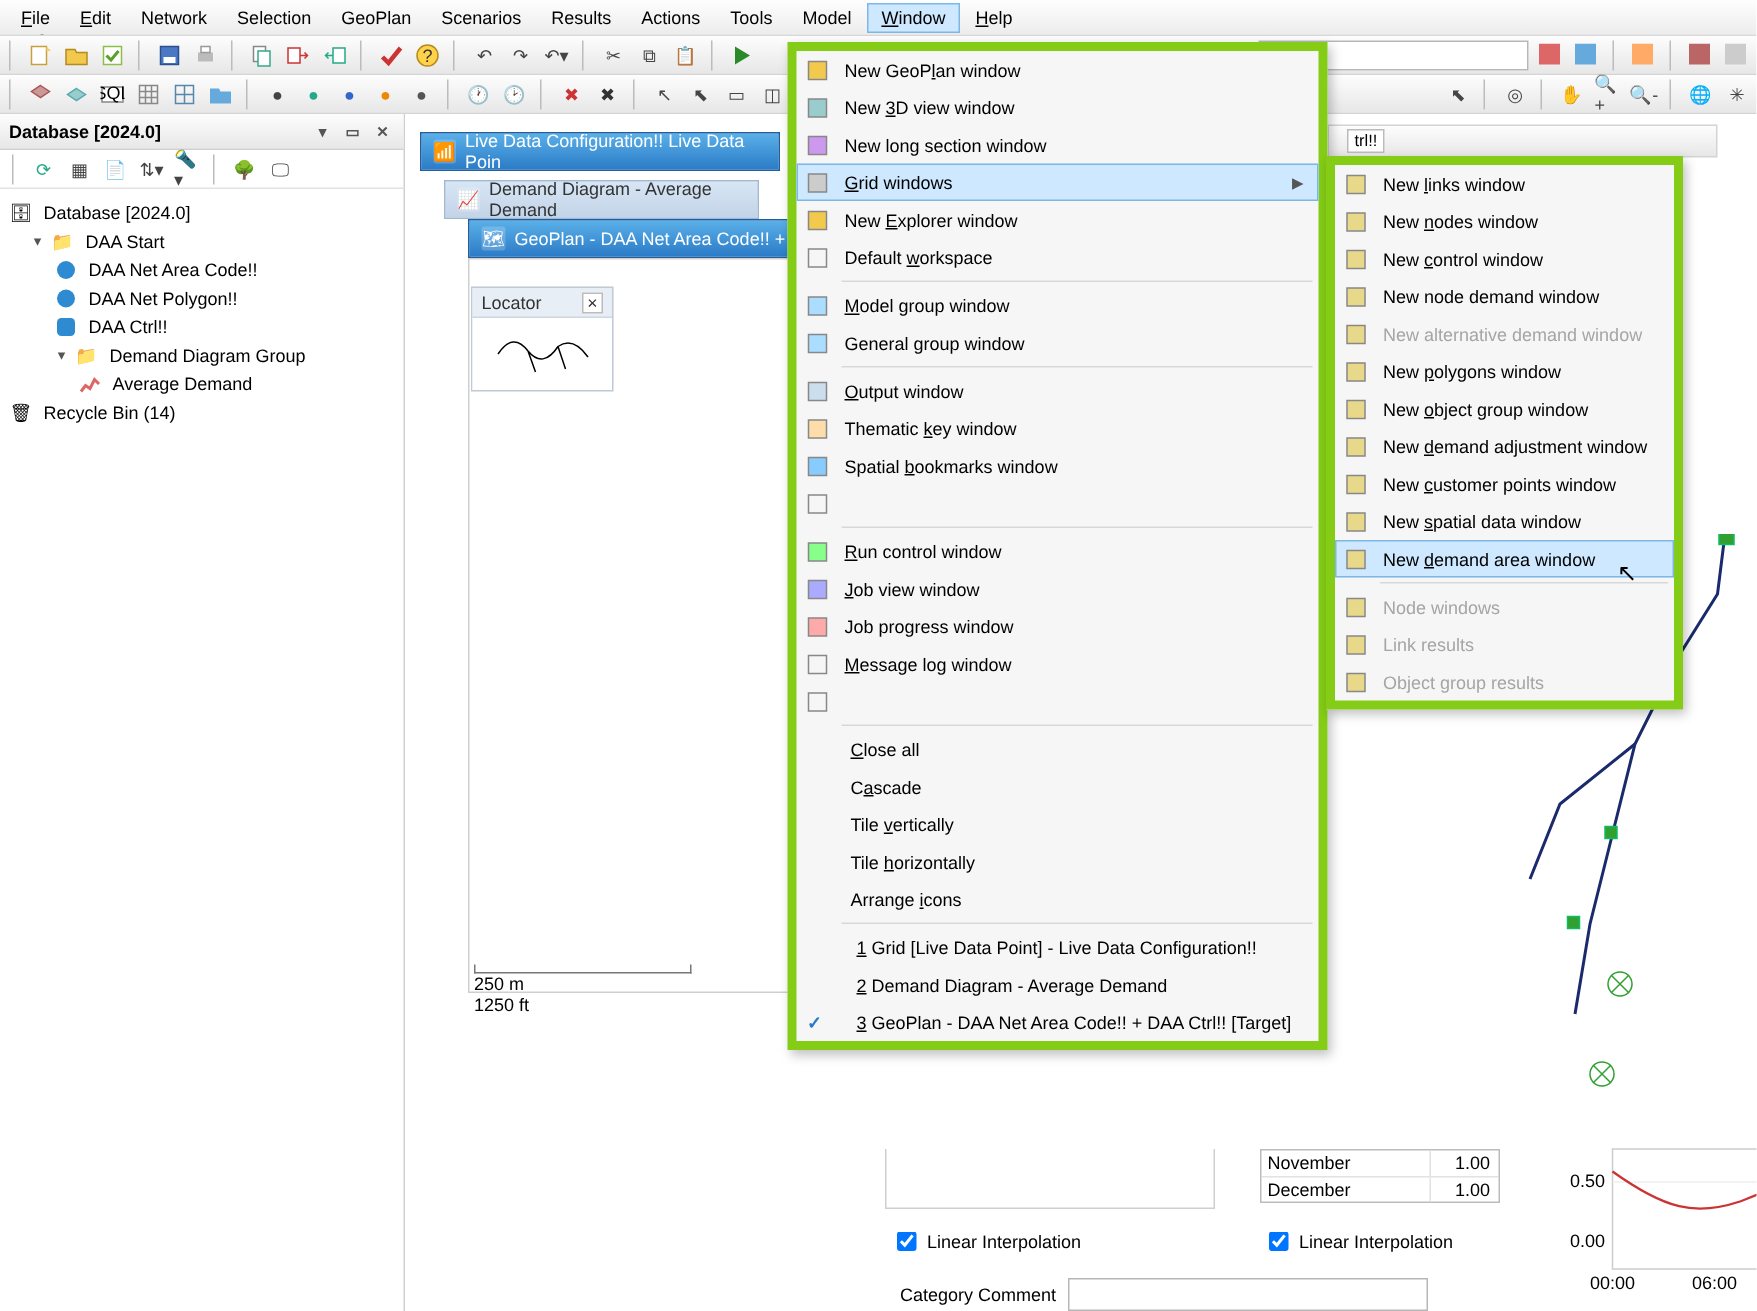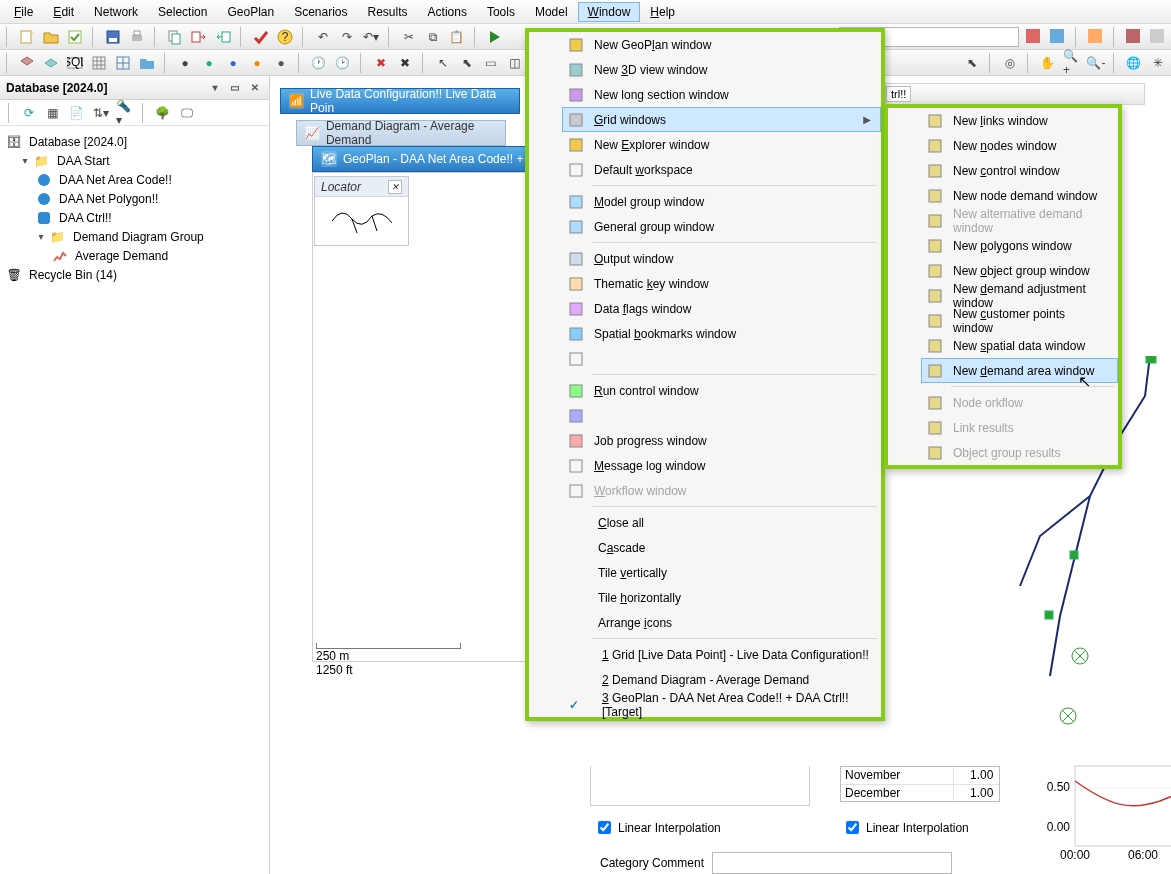--- a/index.html
+++ b/index.html
@@ -43,33 +43,33 @@
   .main-area { flex: 1; position: relative; background: #fff; }
   
   
   .child-title { position: absolute; height: 26px; display: flex; align-items: center; padding: 0 8px; gap: 6px; font-size: 12px; color: #fff; border-radius: 0; }
   .ct-livedata { left: 10px; top: 12px; width: 240px; background: linear-gradient(#5ab0e8,#2b7bc7); border: 1px solid #1d5fa3; z-index: 5; }
   .ct-demand  { left: 26px; top: 44px; width: 210px; background: linear-gradient(#d7e6f5,#c3d4e8); color: #333; border: 1px solid #a2b8cf; z-index: 6; }
   .ct-geoplan { left: 42px; top: 70px; width: 258px; background: linear-gradient(#5ab0e8,#2b7bc7); border: 1px solid #1d5fa3; z-index: 7; }
   .child-title .ic { width: 16px; height: 16px; background: #fff3; border-radius: 2px; display: inline-flex; align-items: center; justify-content: center; }
 
   
-  .locator { position: absolute; left: 44px; top: 100px; width: 95px; border: 1px solid #bfcad6; background: #f5f9fc; z-index: 8; font-style: italic; }
+  .locator { position: absolute; left: 44px; top: 115px; width: 95px; border: 1px solid #bfcad6; background: #f5f9fc; z-index: 8; }
   .locator-hd { height: 20px; display: flex; align-items: center; padding: 0 6px; background: #e7eef6; border-bottom: 1px solid #cdd7e2; font-size: 11px; color: #333; }
   .locator-hd .x { margin-left: auto; width: 14px; height: 14px; border: 1px solid #bbb; background: #fff; font-size: 9px; display: flex; align-items: center; justify-content: center; }
   .locator-body { height: 48px; background: #fff; display: flex; align-items: center; justify-content: center; }
   .locator-body svg { width: 70px; height: 40px; }
 
   
   .scalebar { position: absolute; left: 46px; top: 567px; width: 145px; z-index: 8; font-size: 11px; }
   .scalebar .bar { height: 6px; border: 1px solid #777; border-top: none; }
   .scalebar .labels { display: flex; justify-content: space-between; flex-direction: column; }
 
   
-  .dropdown { position: absolute; background: #f6f6f6; border: 4px solid #84cc16; box-shadow: 2px 3px 7px rgba(0,0,0,.25); z-index: 100; padding-left: 33px; }
+  .dropdown { position: absolute; background: #f6f6f6; border: 6px solid #84cc16; box-shadow: 2px 3px 7px rgba(0,0,0,.25); z-index: 100; }
   .dd-window { left: 525px; top: 28px; width: 360px; }
   .dd-grid   { left: 884px; top: 104px; width: 238px; z-index: 110; }
   .dropdown .item { display: flex; align-items: center; height: 25px; padding: 0 10px 0 4px; gap: 8px; }
   .dropdown .item .ic { width: 20px; height: 20px; display: inline-flex; align-items: center; justify-content: center; }
   .dropdown .item .lbl { flex: 1; }
   .dropdown .item .arrow { font-size: 10px; color: #555; }
   .dropdown .item.hi { background: #cde8ff; outline: 1px solid #7cb8e6; outline-offset: -1px; }
   .dropdown .item.disabled .lbl { color: #a5a5a5; }
   .dropdown .sep { height: 1px; background: #d8d8d8; margin: 3px 4px 3px 30px; }
   .dropdown .check { width: 16px; text-align: center; color: #2b7bc7; font-weight: bold; }
@@ -285,21 +285,21 @@
   <span class="tb-icon">◎</span>
   <span class="tb-sep"></span>
   <span class="tb-icon">✋</span>
   <span class="tb-icon">🔍+</span>
   <span class="tb-icon">🔍-</span>
   <span class="tb-sep"></span>
   <span class="tb-icon">🌐</span>
   <span class="tb-icon">✳</span>
 </div>
 
-<div style="position:absolute; left:885px; top:83px; width:260px; height:22px; background:linear-gradient(#fdfdfd,#e7e7e7); border:1px solid #d4d4d4; padding:0 0; display:flex; align-items:center; z-index:1;">
+<div style="position:absolute; left:885px; top:83px; width:260px; height:22px; background:linear-gradient(#fdfdfd,#e7e7e7); border:1px solid #d4d4d4; padding:0 12px; display:flex; align-items:center; z-index:1;">
   <span style="border:1px solid #bbb; background:#fff; padding:1px 4px; font-size:11px;">trl!!</span>
 </div>
 
 <div class="body-row">
 
   <div class="db-panel">
     <div class="db-title">
       <span>Database [2024.0]</span>
       <span class="spacer"></span>
       <span class="btn">▾</span>
@@ -552,28 +552,20 @@
       <span class="ic">
         <svg width="16" height="16">
           <rect x="2" y="2" width="12" height="12" fill="#fda" stroke="#888"></rect>
         </svg>
       </span>
       <span class="lbl">Thematic <u>k</u>ey window</span>
     </div>
     <div class="item">
       <span class="ic">
         <svg width="16" height="16">
-          <rect x="2" y="2" width="12" height="12" fill="#daf" stroke="#888"></rect>
-        </svg>
-      </span>
-      <span class="lbl">Data <u>f</u>lags window</span>
-    </div>
-    <div class="item">
-      <span class="ic">
-        <svg width="16" height="16">
           <rect x="2" y="2" width="12" height="12" fill="#8cf" stroke="#888"></rect>
         </svg>
       </span>
       <span class="lbl">Spatial <u>b</u>ookmarks window</span>
     </div>
     <div class="item">
       <span class="ic">
         <svg width="16" height="16">
           <rect x="2" y="2" width="12" height="12" fill="none" stroke="#888"></rect>
         </svg>
@@ -587,20 +579,21 @@
         </svg>
       </span>
       <span class="lbl"><u>R</u>un control window</span>
     </div>
     <div class="item">
       <span class="ic">
         <svg width="16" height="16">
           <rect x="2" y="2" width="12" height="12" fill="#aaf" stroke="#888"></rect>
         </svg>
       </span>
+      <span class="lbl"><u>J</u>ob view window</span>
     </div>
     <div class="item">
       <span class="ic">
         <svg width="16" height="16">
           <rect x="2" y="2" width="12" height="12" fill="#faa" stroke="#888"></rect>
         </svg>
       </span>
       <span class="lbl">Job progress window</span>
     </div>
     <div class="item">
@@ -610,21 +603,20 @@
         </svg>
       </span>
       <span class="lbl"><u>M</u>essage log window</span>
     </div>
     <div class="item disabled">
       <span class="ic">
         <svg width="16" height="16">
           <rect x="2" y="2" width="12" height="12" fill="none" stroke="#888"></rect>
         </svg>
       </span>
-      <span class="lbl"><u>W</u>orkflow window</span>
     </div>
     <div class="sep"></div>
     <div class="item">
       <span style="width: 24px; display: inline-block;"></span>
       <span class="lbl"><u>C</u>lose all</span>
     </div>
     <div class="item">
       <span style="width: 24px; display: inline-block;"></span>
       <span class="lbl">C<u>a</u>scade</span>
     </div>
@@ -747,21 +739,21 @@
       </span>
       <span class="lbl">New <u>d</u>emand area window</span>
     </div>
     <div class="sep"></div>
     <div class="item disabled">
       <span class="ic">
         <svg width="16" height="16">
           <rect x="2" y="2" width="12" height="12" fill="#e8d88a" stroke="#888"></rect>
         </svg>
       </span>
-      <span class="lbl">Node orkflow</span>
+      <span class="lbl">Node windows</span>
     </div>
     <div class="item disabled">
       <span class="ic">
         <svg width="16" height="16">
           <rect x="2" y="2" width="12" height="12" fill="#e8d88a" stroke="#888"></rect>
         </svg>
       </span>
       <span class="lbl">Link results</span>
     </div>
     <div class="item disabled">

